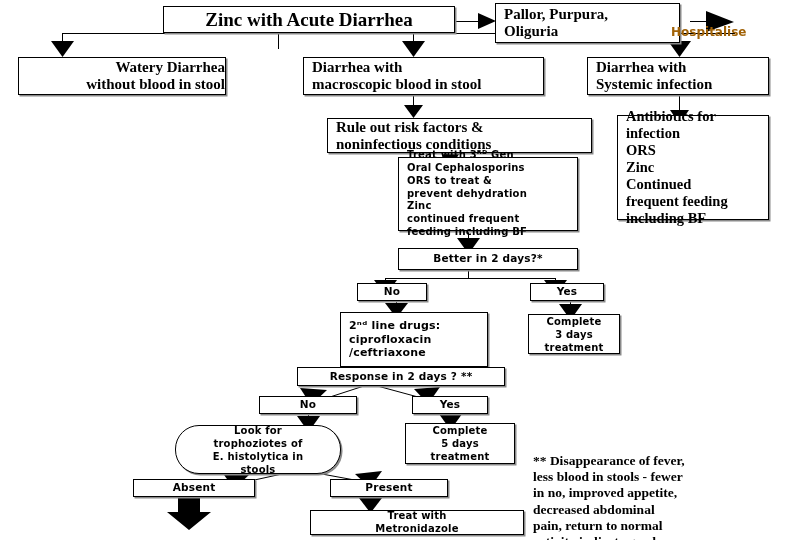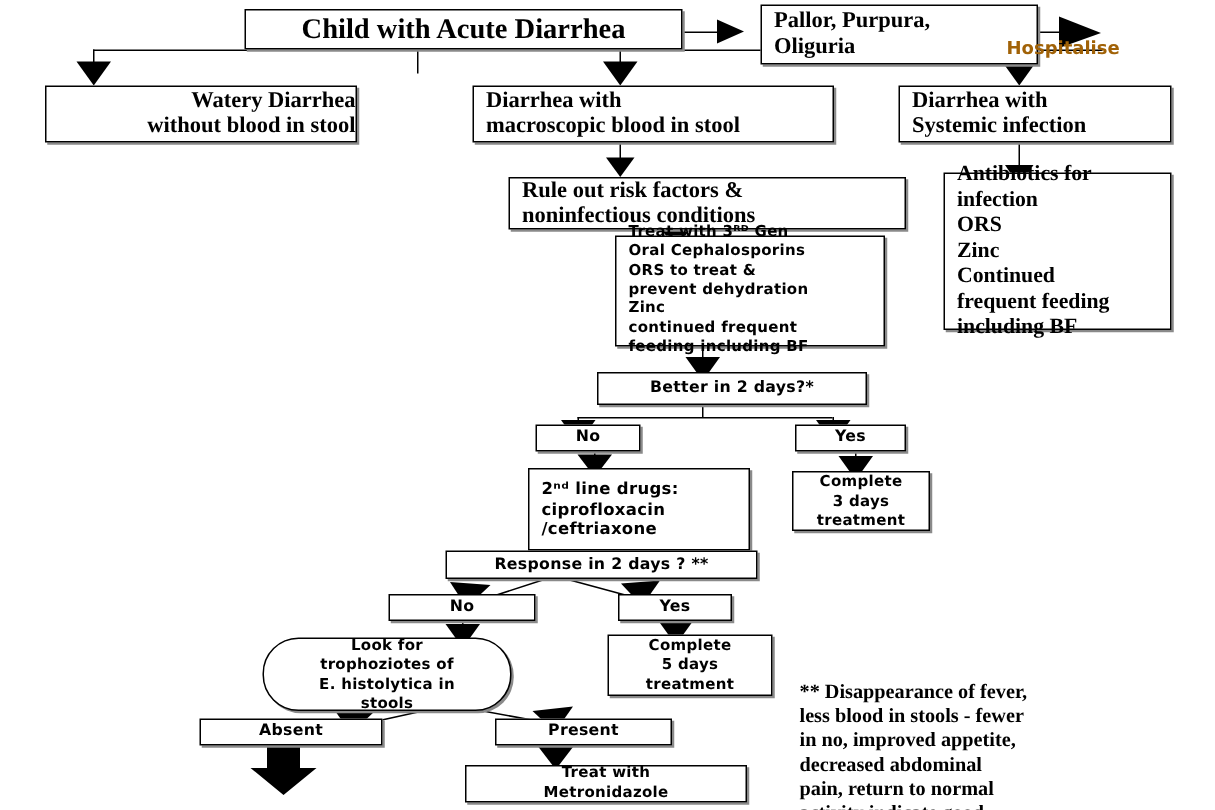--- a/index.html
+++ b/index.html
@@ -33,21 +33,21 @@
   .serif {
     font-family: "Liberation Serif", "DejaVu Serif", serif;
     font-weight: bold;
   }
   
   .sans {
     font-family: "DejaVu Sans", "Liberation Sans", sans-serif;
     font-weight: bold;
     letter-spacing: 0.2px;
   }
-  .pad-l { padding-left: 8px; margin-left: 12px; }
+  .pad-l { padding-left: 8px; }
   .ctr  { text-align: center; align-items: center; }
   .lft  { text-align: left; }
 
   .note {
     position: absolute;
     font-family: "Liberation Serif", "DejaVu Serif", serif;
     font-weight: bold;
     color: #000;
     line-height: 1.2;
     white-space: pre-line;
@@ -156,21 +156,21 @@
     <line x1="250" y1="481" x2="300" y2="470" stroke="#000" stroke-width="1"></line>
     <line x1="300" y1="470" x2="360" y2="481" stroke="#000" stroke-width="1"></line>
     <polygon points="222,472 250,474 234,489" fill="#000"></polygon>
     <polygon points="355,474 382,471 370,488" fill="#000"></polygon>
 
     <polygon points="178,498 178,512 167,512 189,530 211,512 200,512 200,498" fill="#000"></polygon>
 
     <polygon points="359,498 382,498 370.5,513" fill="#000"></polygon>
   </svg>
 
-  <div class="box serif ctr" style="left:163px; top:6px; width:292px; height:27px; font-size:19px;">Child with Acute Diarrhea</div>
+  <div class="box serif ctr" style="left:163px; top:6px; width:292px; height:27px; font-size:19px;">Zinc with Acute Diarrhea</div>
 
   <div class="box serif lft pad-l" style="left:495px; top:3px; width:185px; height:40px; font-size:15px;">Pallor, Purpura,
 Oliguria</div>
 
   <div class="lbl" style="left:671px; top:25px; font-size:12px;">Hospitalise</div>
 
   <div class="box serif lft pad-l" style="left:18px; top:57px; width:208px; height:38px; font-size:15px;text-align:right;">Watery Diarrhea
 without blood in stool</div>
 
   <div class="box serif lft pad-l" style="left:303px; top:57px; width:241px; height:38px; font-size:15px;">Diarrhea with
@@ -224,21 +224,21 @@
 stools</div>
 
   <div class="box sans ctr" style="left:405px; top:423px; width:110px; height:41px; font-size:10px; line-height:1.3;">Complete
 5 days
 treatment</div>
 
   <div class="box sans ctr" style="left:133px; top:479px; width:122px; height:18px; font-size:10.5px;">Absent</div>
 
   <div class="box sans ctr" style="left:330px; top:479px; width:118px; height:18px; font-size:10.5px;">Present</div>
 
-  <div class="box sans ctr" style="left:310px; top:510px; width:188px; height:25px; font-size:10px; line-height:1.25;">Treat with
+  <div class="box sans ctr" style="left:310px; top:510px; width:214px; height:25px; font-size:10px; line-height:1.25;">Treat with
 Metronidazole</div>
 
   <div class="note" style="left:533px; top:453px; width:265px; font-size:13.5px;">**  Disappearance of fever,
 less blood in stools - fewer
 in no, improved appetite,
 decreased abdominal
  pain, return to  normal
 activity indicate good
 response.</div>
 

